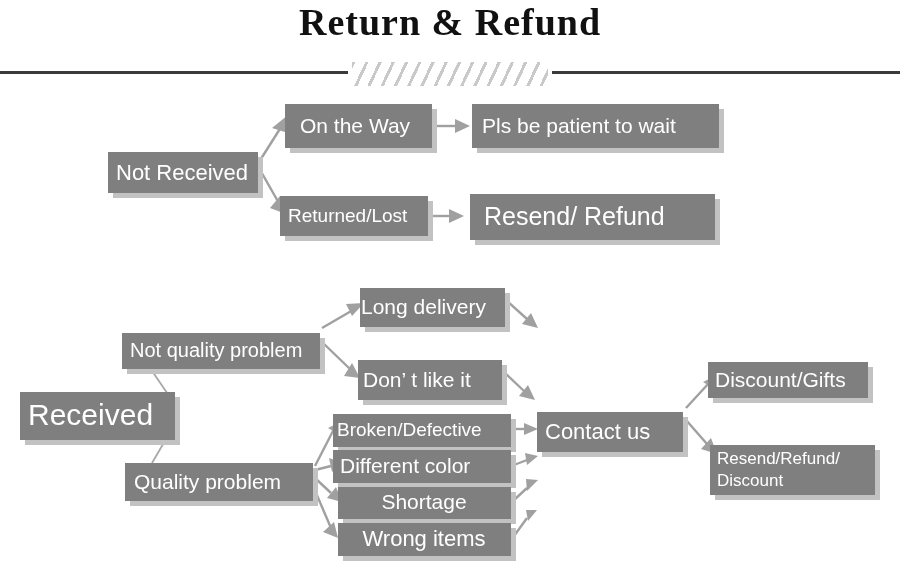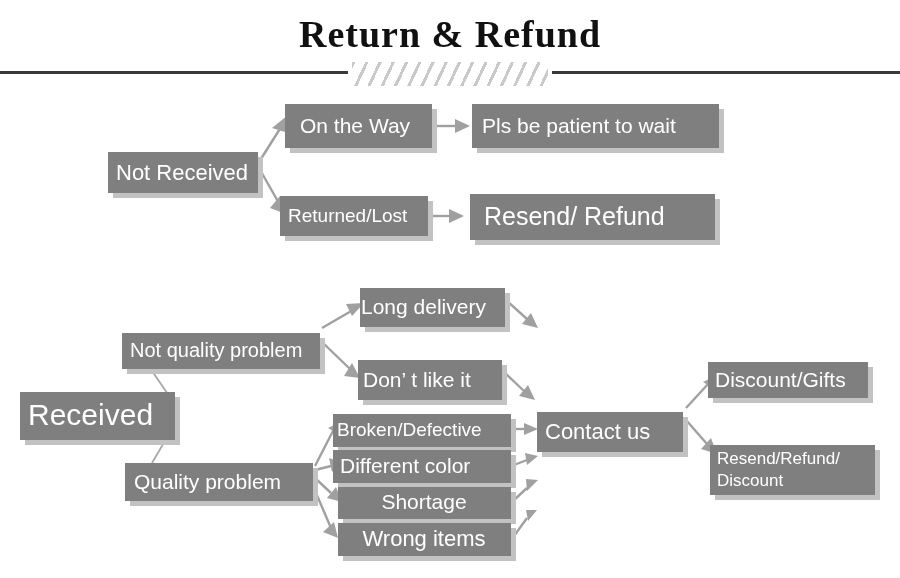--- a/index.html
+++ b/index.html
@@ -13,21 +13,21 @@
     height: 578px;
     background: #ffffff;
     overflow: hidden;
     font-family: "Liberation Sans", sans-serif;
   }
 
   
   #header-title {
     position: absolute;
     left: 0;
-    top: 12px;
+    top: 0;
     width: 900px;
     text-align: center;
     font-family: "Liberation Serif", serif;
     font-weight: bold;
     font-size: 38px;
     letter-spacing: 1px;
     color: #111111;
     white-space: nowrap;
   }
   #header-divider {

